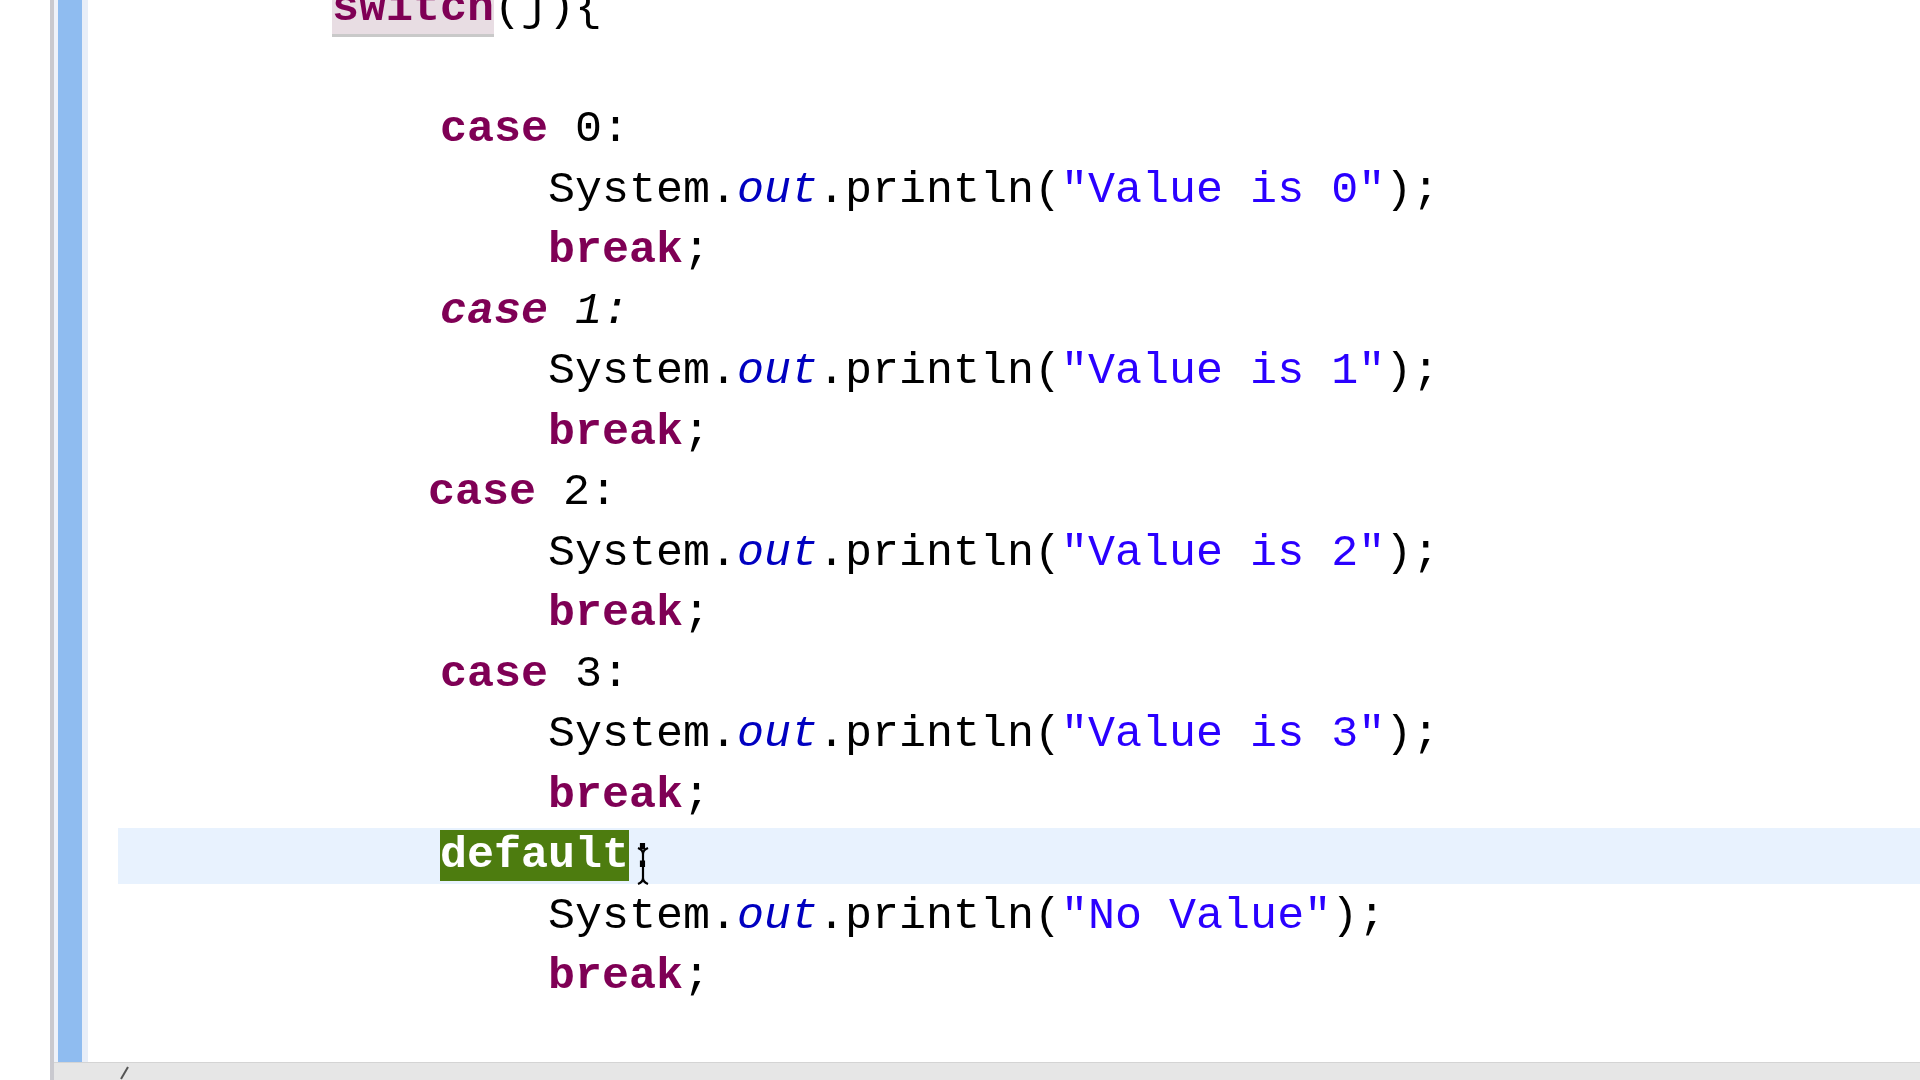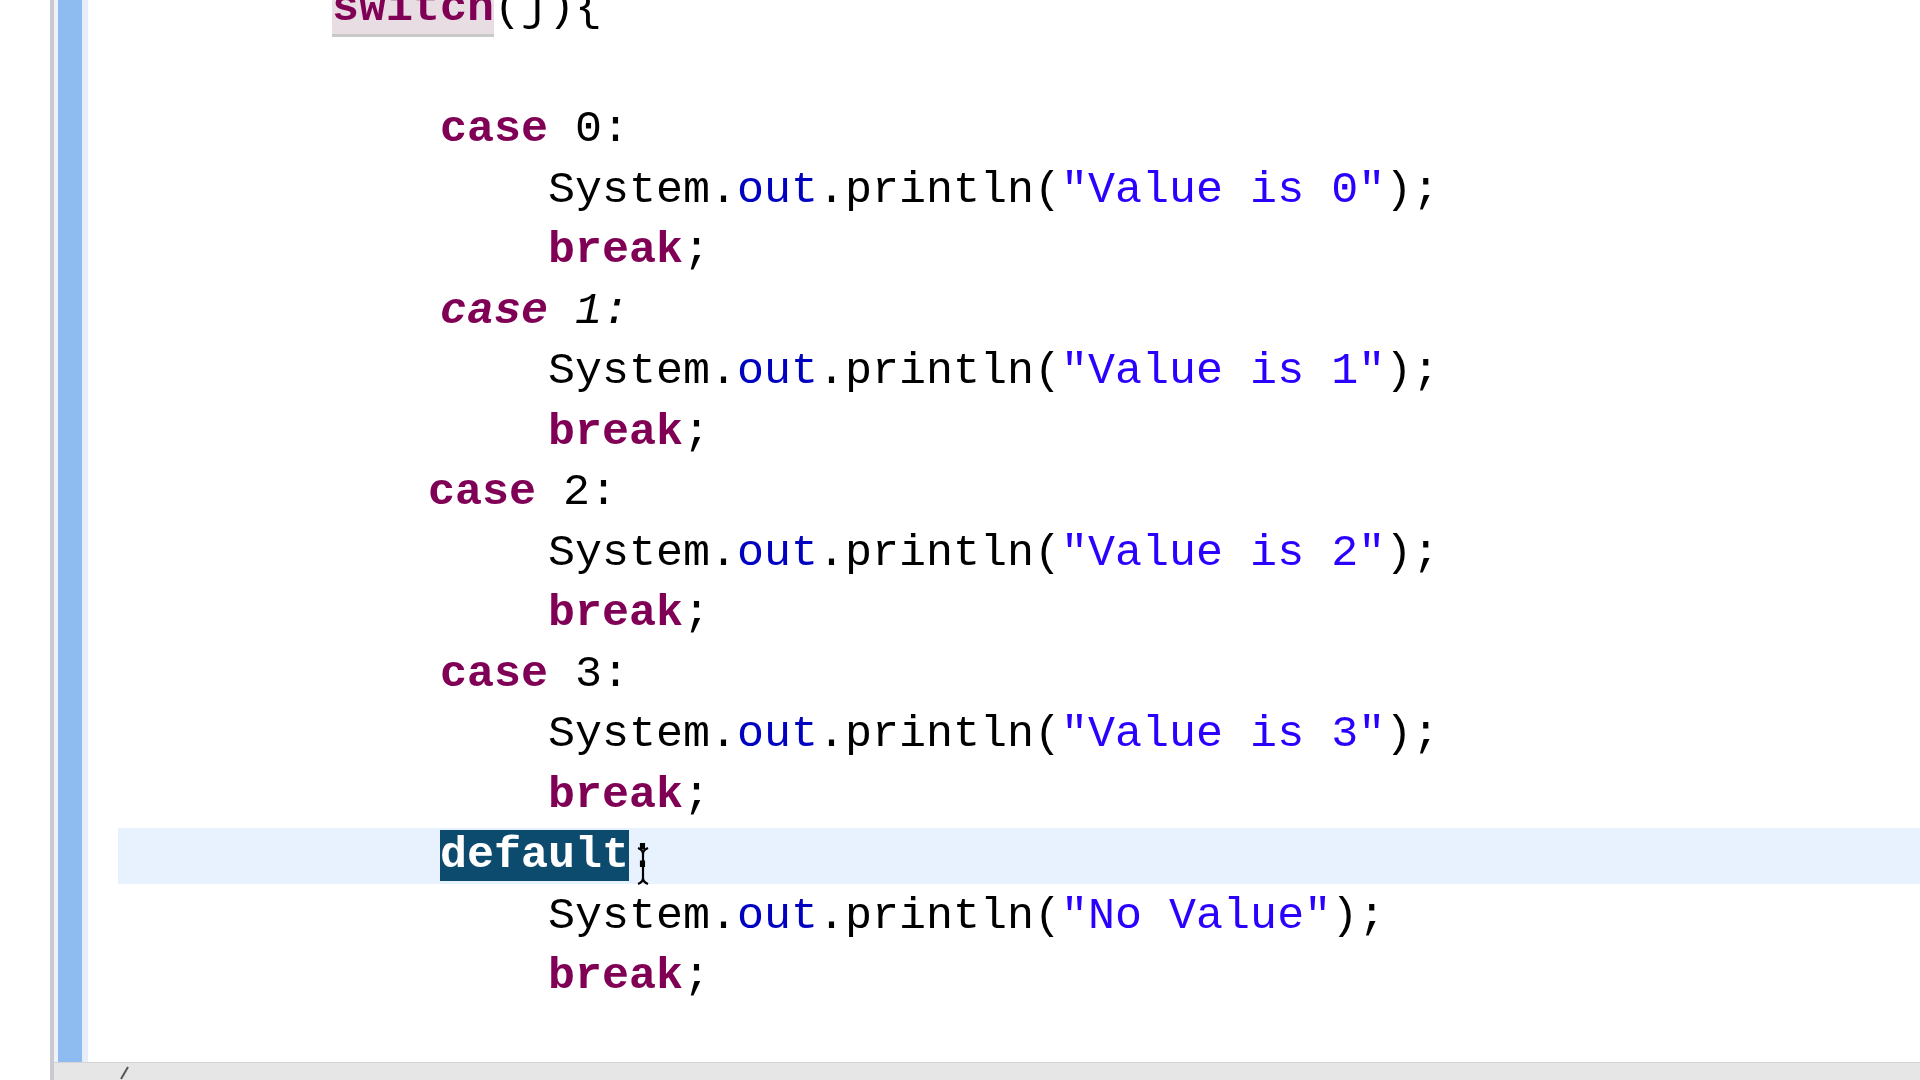--- a/index.html
+++ b/index.html
@@ -8,24 +8,24 @@
   .left-margin { position:absolute; left:0; top:0; width:50px; height:1080px; background:#ffffff; }
   .frame-line { position:absolute; left:50px; top:0; width:4px; height:1080px; background:#c9c9cf; }
   .gutter-gap { position:absolute; left:54px; top:0; width:4px; height:1062px; background:#eef2fa; }
   .overview-bar { position:absolute; left:58px; top:0; width:24px; height:1062px; background:#8fbcf0; }
   .overview-edge { position:absolute; left:82px; top:0; width:6px; height:1062px; background:#e8eef8; }
   .editor { position:absolute; left:88px; top:0; right:0; height:1038px; background:#ffffff; overflow:hidden; }
   .current-line { position:absolute; left:30px; right:0; top:828px; height:56px; background:#e8f2fe; }
   .code { position:absolute; left:0; top:-21px; }
   .line { position:absolute; left:0; height:60.5px; line-height:60.5px; font-size:45px; white-space:pre; color:#000; }
   .kw { color:#7f0055; font-weight:bold; }
-  .field { color:#0000c0; }
+  .field { color:#0000c0; font-style:italic; }
   .str { color:#2a00ff; }
   .occ { background:#e8dde3; border-bottom:3px solid #c9c9c9; }
-  .sel { background:#0c4a6e; color:#ffffff; }
+  .sel { background:#4d7c0f; color:#ffffff; }
   .ibeam { position:absolute; left:636px; top:846px; width:14px; height:40px; }
   .h-scroll { position:absolute; left:54px; right:0; top:1062px; height:18px; background:#e6e6e6; border-top:1px solid #d4d4d4; }
   .h-scroll-corner { position:absolute; left:118px; top:1066px; width:12px; height:14px; }
 </style>
 </head>
 <body>
 
 <div class="left-margin"></div>
 <div class="frame-line"></div>
 <div class="gutter-gap"></div>

